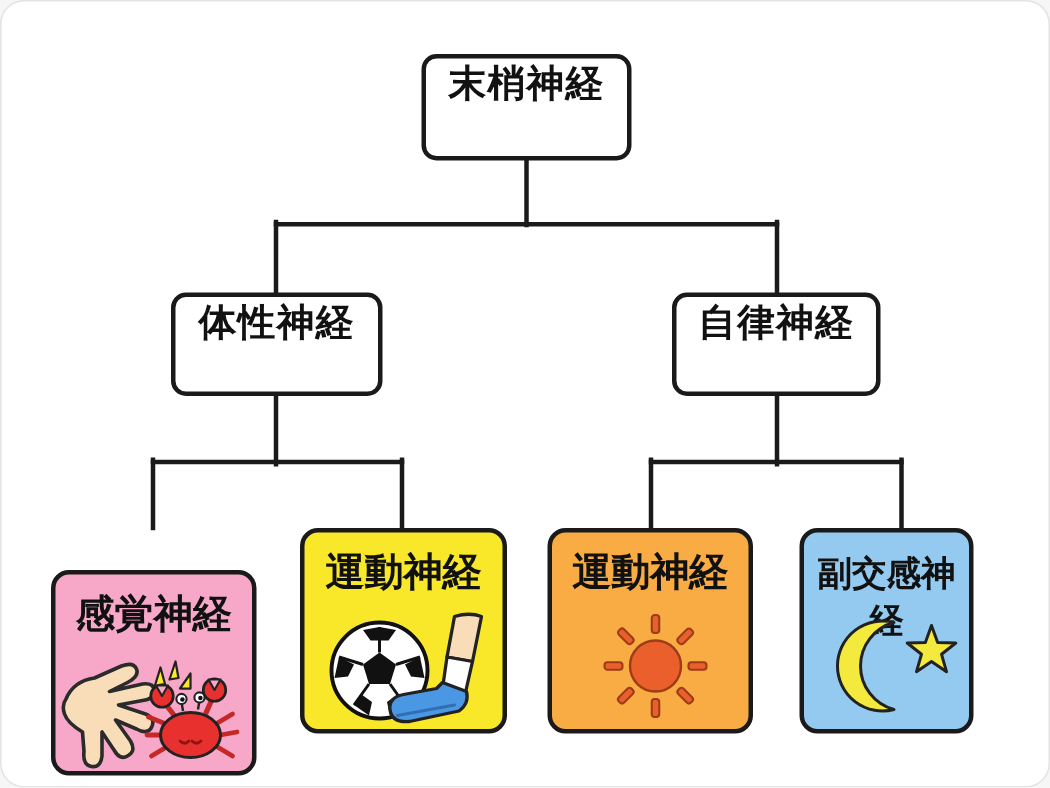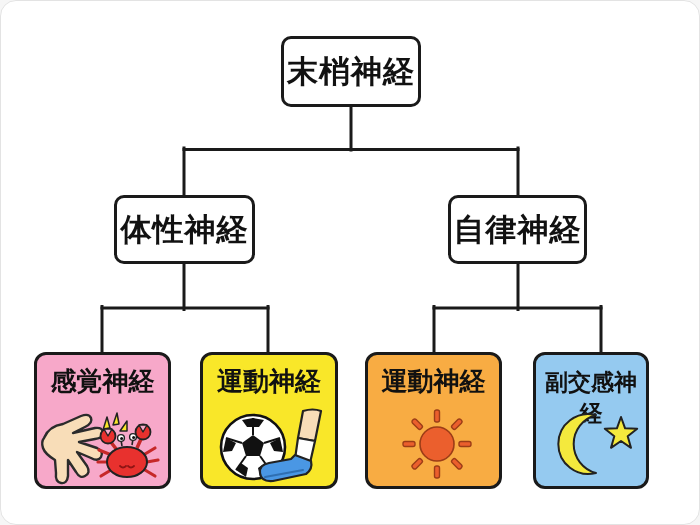--- a/index.html
+++ b/index.html
@@ -5,22 +5,22 @@
   html,body{margin:0;padding:0;background:#f6f6f6;}
   *{box-sizing:border-box;}
   .canvas{
     position:relative;width:700px;height:525px;background:#ffffff;
     border-radius:16px;border:1px solid #e3e3e3;overflow:hidden;
     font-family:"Liberation Sans","DejaVu Sans",sans-serif;color:#111;
   }
   .connectors{position:absolute;left:0;top:0;width:700px;height:525px;}
   .node{
     position:absolute;background:#fff;border:3px solid #1a1a1a;border-radius:10px;
-    display:flex;align-items:center;justify-content:center;
-    font-weight:bold;font-size:31px;letter-spacing:1px;
+    display:flex;align-items:flex-start;justify-content:center;
+    font-weight:bold;font-size:25px;letter-spacing:1px;
   }
   .node.root{left:280px;top:35px;width:140px;height:71px;}
   .node.b-left{left:113px;top:194px;width:141px;height:69px;}
   .node.b-right{left:447px;top:194px;width:139px;height:69px;}
   .leaf{
     position:absolute;top:351px;height:137px;border:3px solid #1a1a1a;border-radius:12px;
   }
   .leaf .title{
     position:absolute;left:0;right:0;top:9px;text-align:center;
     font-weight:bold;font-size:26px;letter-spacing:0;
@@ -58,21 +58,21 @@
     <span>末梢神経</span>
   </div>
 
   <div class="node b-left">
     <span>体性神経</span>
   </div>
   <div class="node b-right">
     <span>自律神経</span>
   </div>
 
-  <div class="leaf leaf-1" style="background-color: rgb(247, 168, 201);">
+  <div class="leaf leaf-1" style="background-color: rgb(247, 168, 201); margin-top: 28px;">
     <div class="title">感覚神経</div>
     <svg class="icon-art" style="left:0;top:55px" width="137" height="80" viewBox="0 0 137 80" xmlns="http://www.w3.org/2000/svg">
 
       <g>
         <path d="M 7,28
                  Q 12,16 26,14
                  L 44,6 Q 52,3 54,8 Q 56,13 48,17 L 36,23
                  L 58,18 Q 66,17 66,23 Q 66,28 58,29 L 42,32
                  L 60,38 Q 67,41 64,47 Q 61,52 54,48 L 40,42
                  L 50,56 Q 54,63 48,66 Q 43,69 39,62 L 31,50

